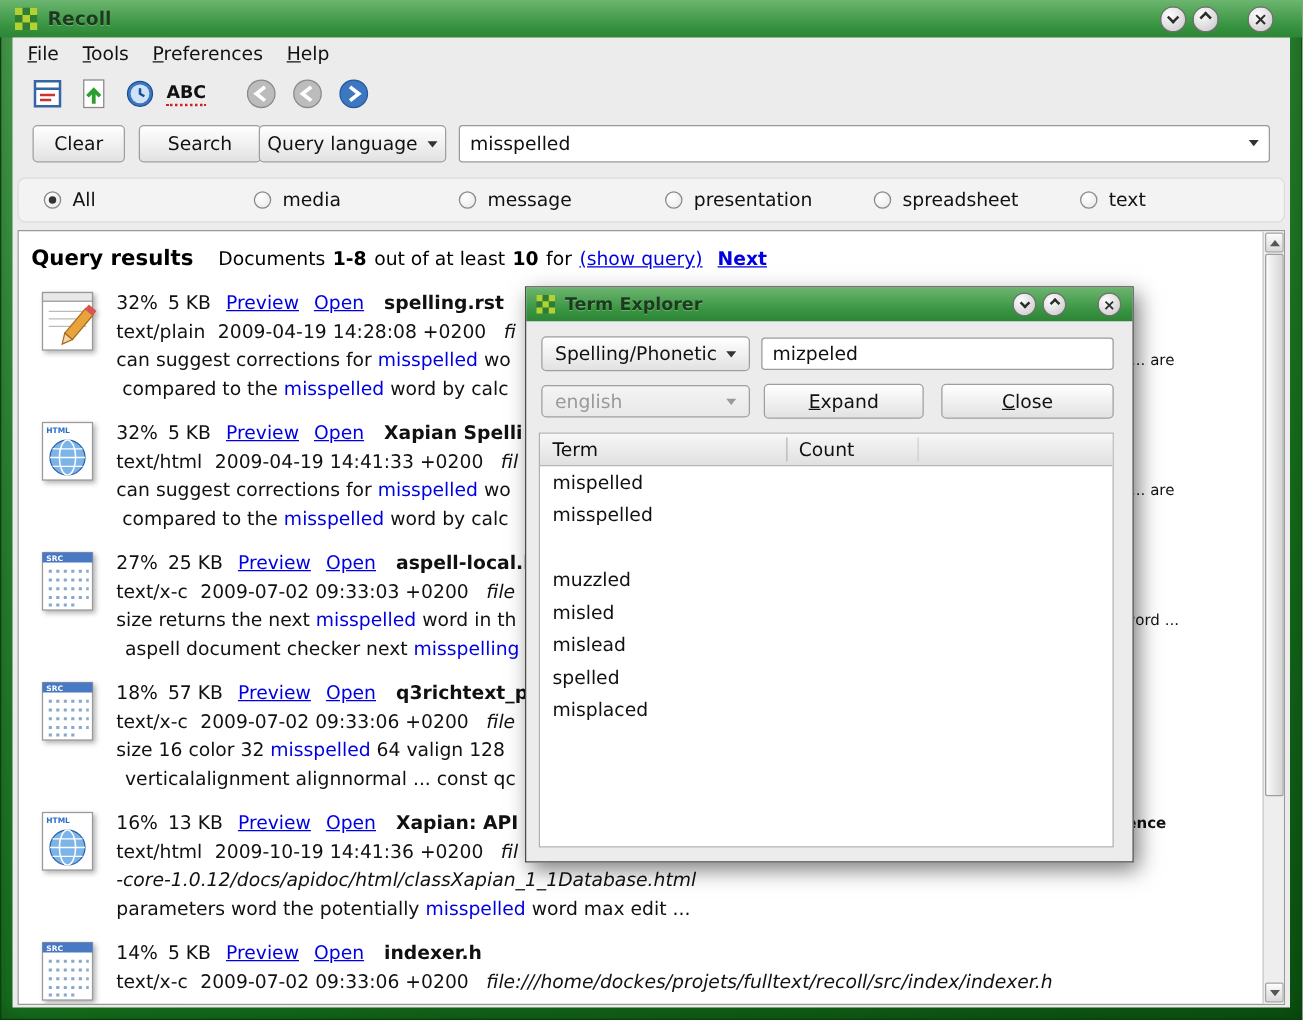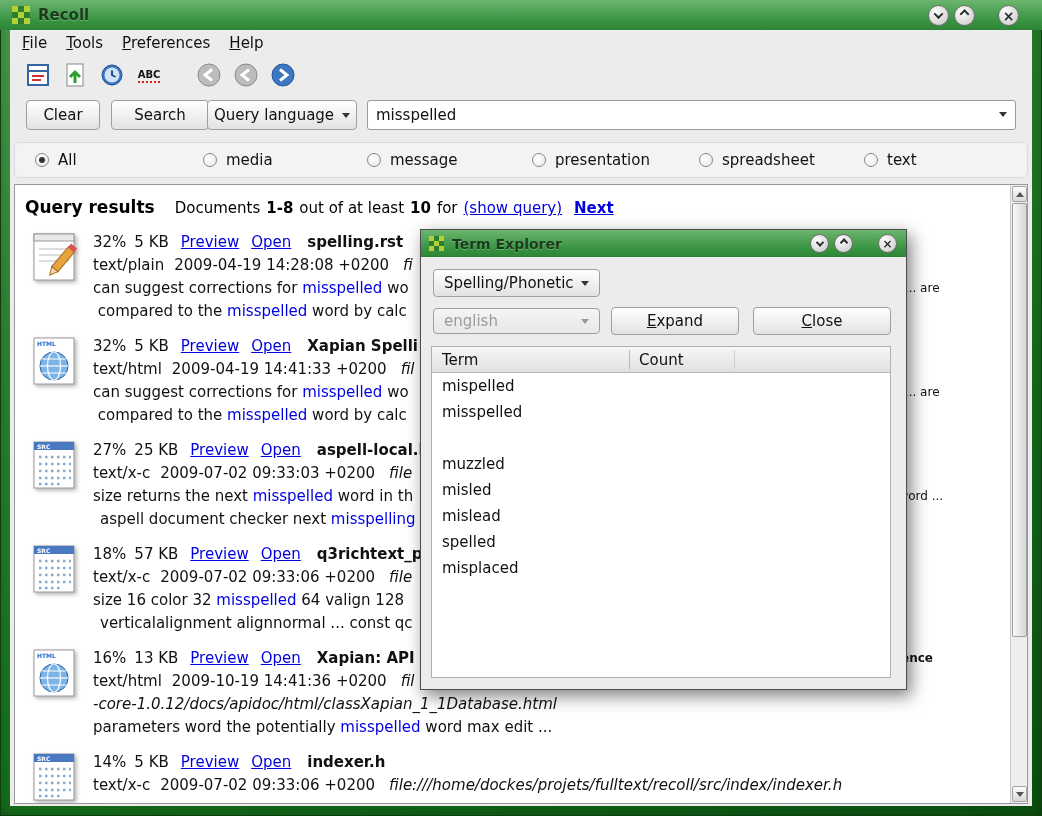--- a/index.html
+++ b/index.html
@@ -19,21 +19,21 @@
   .cv.up{transform:rotate(-135deg) translate(1px,1px);}
   .xg{font-size:14px;font-weight:bold;color:#2c2c2c;line-height:1;}
   
   .app{position:absolute;left:10px;top:30px;width:1022px;height:776px;background:#ececec;}
   .menubar{position:absolute;left:0;top:0;width:100%;height:26px;display:flex;gap:19px;padding-left:12px;align-items:center;}
   .mitem{font-size:15px;color:#111;cursor:pointer;}
   .mn{text-decoration:underline;}
   .toolbar{position:absolute;left:0;top:26px;width:100%;height:38px;display:flex;align-items:center;gap:9px;padding-left:14px;}
   .tico{width:28px;height:28px;display:flex;align-items:center;justify-content:center;cursor:pointer;}
   .tspacer{width:14px;}
-  .abc{font-size:10px;font-weight:bold;color:#111;border-bottom:2px dotted #cc2222;line-height:1.3;}
+  .abc{font-size:14px;font-weight:bold;color:#111;border-bottom:2px dotted #cc2222;line-height:1.3;}
   
   .searchrow{position:absolute;left:0;top:64px;width:100%;height:42px;}
   .btn{position:absolute;top:6px;height:30px;background:linear-gradient(#ffffff,#e2e2e2);
     border:1px solid #9f9f9f;border-radius:4px;font-size:15px;color:#111;display:flex;align-items:center;justify-content:center;cursor:pointer;}
   .combo{display:flex;align-items:center;justify-content:center;gap:8px;}
   .arr{width:0;height:0;border-left:4px solid transparent;border-right:4px solid transparent;border-top:5px solid #333;}
   .qwrap{position:absolute;left:357px;right:16px;top:6px;height:30px;}
   .qfield{width:100%;height:100%;border:1px solid #9a9a9a;border-radius:3px;background:#fff;font-size:15px;padding:2px 26px 2px 8px;color:#111;}
   .qarr{position:absolute;right:9px;top:12px;}
   
@@ -402,20 +402,21 @@
         </span>
       <span class="dbtn" style="left:457px">
           <span class="xg">×</span>
         </span>
     </div>
     <div class="dbody">
       <div class="dcombo c1">
         <span>Spelling/Phonetic</span>
           <span class="arr"></span>
       </div>
+      <input class="dinput" value="mizpeled" style="">
       <div class="dcombo c2">
         <span>english</span>
           <span class="arr"></span>
       </div>
       <button class="dbtn2 expand">
           <span class="mn">E</span>
           <span>xpand</span>
         </button>
       <button class="dbtn2 close">
           <span class="mn">C</span>

